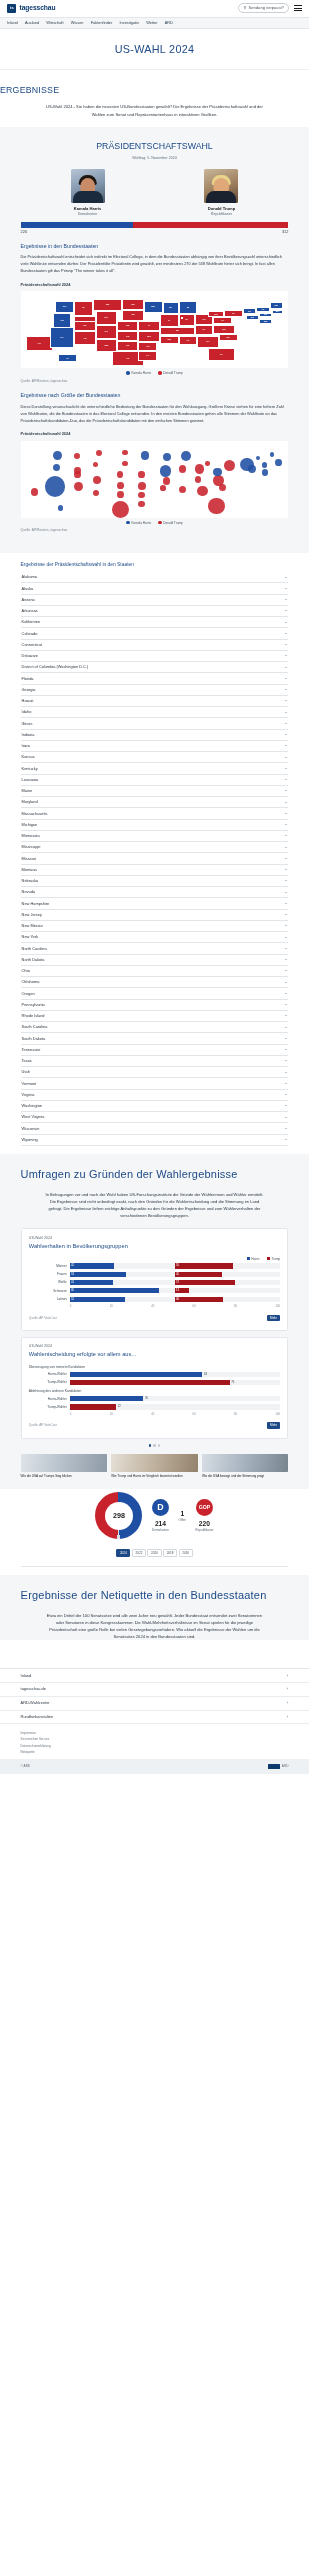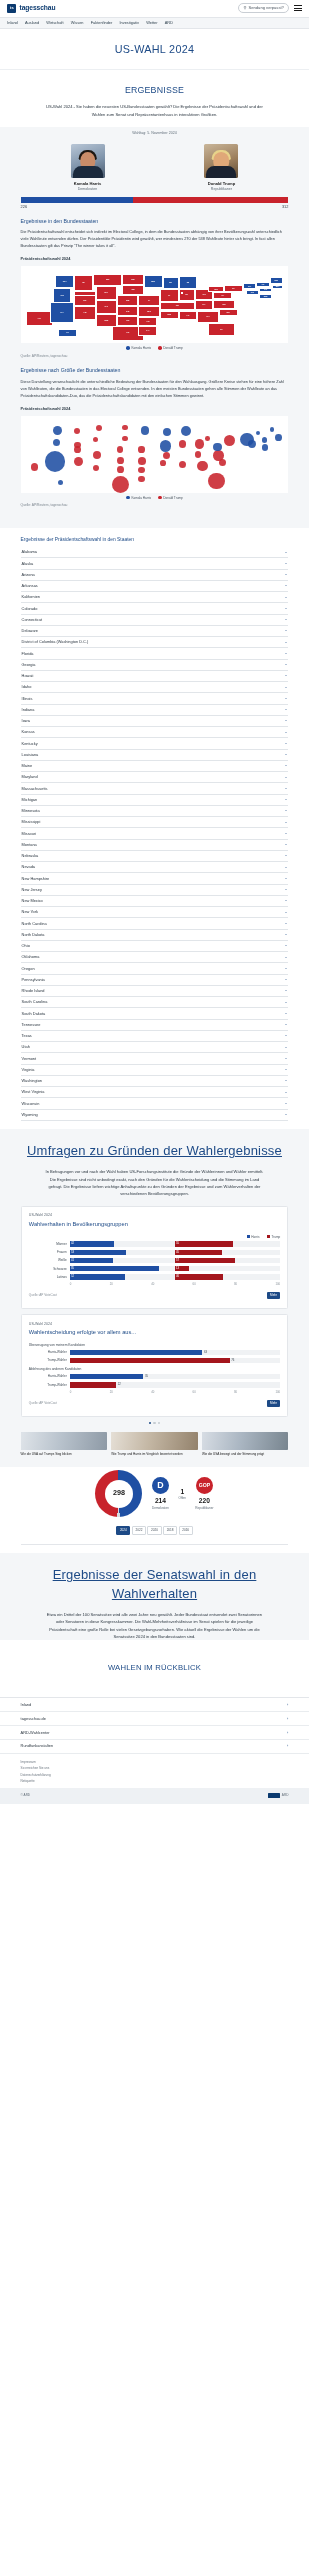--- a/index.html
+++ b/index.html
@@ -51,25 +51,25 @@
     background:#ffffff; padding:13.4px 0 11.3px;
     text-align:center; border-bottom:0.5px solid #eceff2;
   }
   .hero h1 {
     margin:0; font-size:10.8px; font-weight:normal; color:#1d4a86;
     letter-spacing:0.3px;
   }
 
   
   .section-title {
-    text-align:center; font-size:8.8px; color:#1d4a86;
+    font-size:8.8px; color:#1d4a86;
     font-weight:normal; margin:0; padding:13.4px 0 7.2px;
     letter-spacing:0.2px;
   }
-  .section-title.small { font-size:13px;text-decoration:underline; }
+  .section-title.small { font-size:11px; }
 
   .wrap { padding:0 20.6px; }
   .lead {
     font-size:4.1px; color:#2b3640; text-align:center;
     line-height:1.75; max-width:222px; margin:0 auto 9.3px;
   }
 
   .band { background:#f4f6f8; }
   .band-inner { padding:2.1px 0 11.3px; }
 
@@ -265,20 +265,23 @@
     <h1>US-WAHL 2024</h1>
   </div>
 
   <h2 class="section-title">ERGEBNISSE</h2>
   <div class="wrap">
     <p class="lead">US-Wahl 2024 - Sie haben die neuesten US-Bundesstaaten gewählt? Die Ergebnisse der Präsidentschaftswahl und der Wahlen zum Senat und Repräsentantenhaus in interaktiven Grafiken.</p>
   </div>
 
   <div class="band">
     <div class="band-inner">
+      <div class="cand-head">
+        <h2>PRÄSIDENTSCHAFTSWAHL</h2>
+      </div>
       <div class="cand-sub">Wahltag: 5. November 2024</div>
 
       <div class="cands">
         <div class="cand">
           <div class="cand-photo harris">
             <div class="hair"></div>
               <div class="face"></div>
               <div class="body"></div>
           </div>
           <div class="cand-name">Kamala Harris</div>
@@ -823,26 +826,25 @@
       <span>2018</span>
       <span>2016</span>
     </div>
 
   <div class="divider"></div>
 
   <div class="spacer"></div>
 
   <div class="band">
     <div class="wrap">
-      <h3 class="section-title small">Ergebnisse der Senatswahl in den Wahlverhalten</h3>
+      <h3 class="section-title small">Ergebnisse der Netiquette in den Bundesstaaten</h3>
       <p class="lead">Etwa ein Drittel der 100 Senatssitze wird alle zwei Jahre neu gewählt. Jeder Bundesstaat entsendet zwei Senatorinnen oder Senatoren in diese Kongresskammer. Die Wahl-Mehrheitsverhältnisse im Senat spielen für die jeweilige Präsidentschaft eine große Rolle bei vielen Gesetzgebungsvorhaben. Wie aktuell die Ergebnisse der Wahlen um die Senatssitze 2024 in den Bundesstaaten sind.</p>
     </div>
   </div>
 
-  <div class="big-head">WAHLEN IM RÜCKBLICK</div>
   <div class="spacer"></div>
 
   <div class="footer-links">
     <div class="fl">
       <span>Inland</span>
       <span class="chev">›</span>
     </div>
     <div class="fl">
       <span>tagesschau.de</span>
       <span class="chev">›</span>

